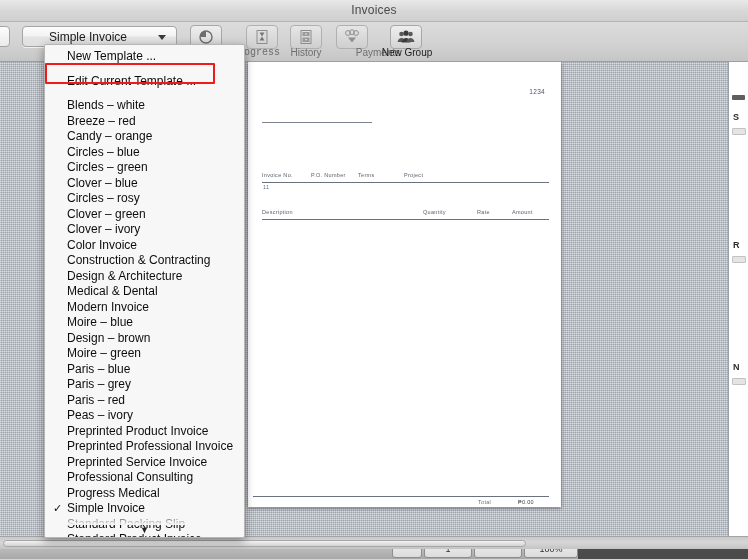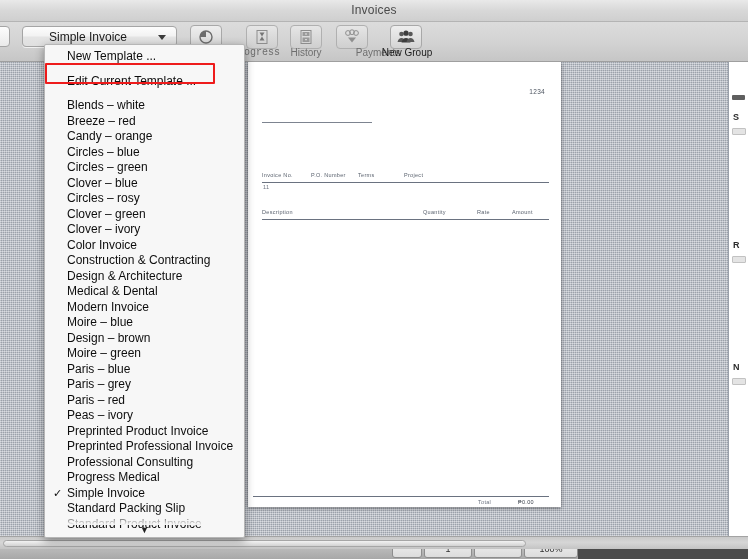--- a/index.html
+++ b/index.html
@@ -451,20 +451,21 @@
         <div class="menu-item"><span>Modern Invoice</span></div>
         <div class="menu-item"><span>Moire – blue</span></div>
         <div class="menu-item"><span>Design – brown</span></div>
         <div class="menu-item"><span>Moire – green</span></div>
         <div class="menu-item"><span>Paris – blue</span></div>
         <div class="menu-item"><span>Paris – grey</span></div>
         <div class="menu-item"><span>Paris – red</span></div>
         <div class="menu-item"><span>Peas – ivory</span></div>
         <div class="menu-item"><span>Preprinted Product Invoice</span></div>
         <div class="menu-item"><span>Preprinted Professional Invoice</span></div>
+        <div class="menu-item"><span>Preprinted Service Invoice</span></div>
         <div class="menu-item"><span>Professional Consulting</span></div>
         <div class="menu-item"><span>Progress Medical</span></div>
         <div class="menu-item"><span class="check">✓</span><span>Simple Invoice</span></div>
         <div class="menu-item"><span>Standard Packing Slip</span></div>
         <div class="menu-item"><span>Standard Product Invoice</span></div>
       </div>
     <div class="menu-fade"></div>
     <div class="menu-scroll-arrow">▼</div>
   </div>
 

